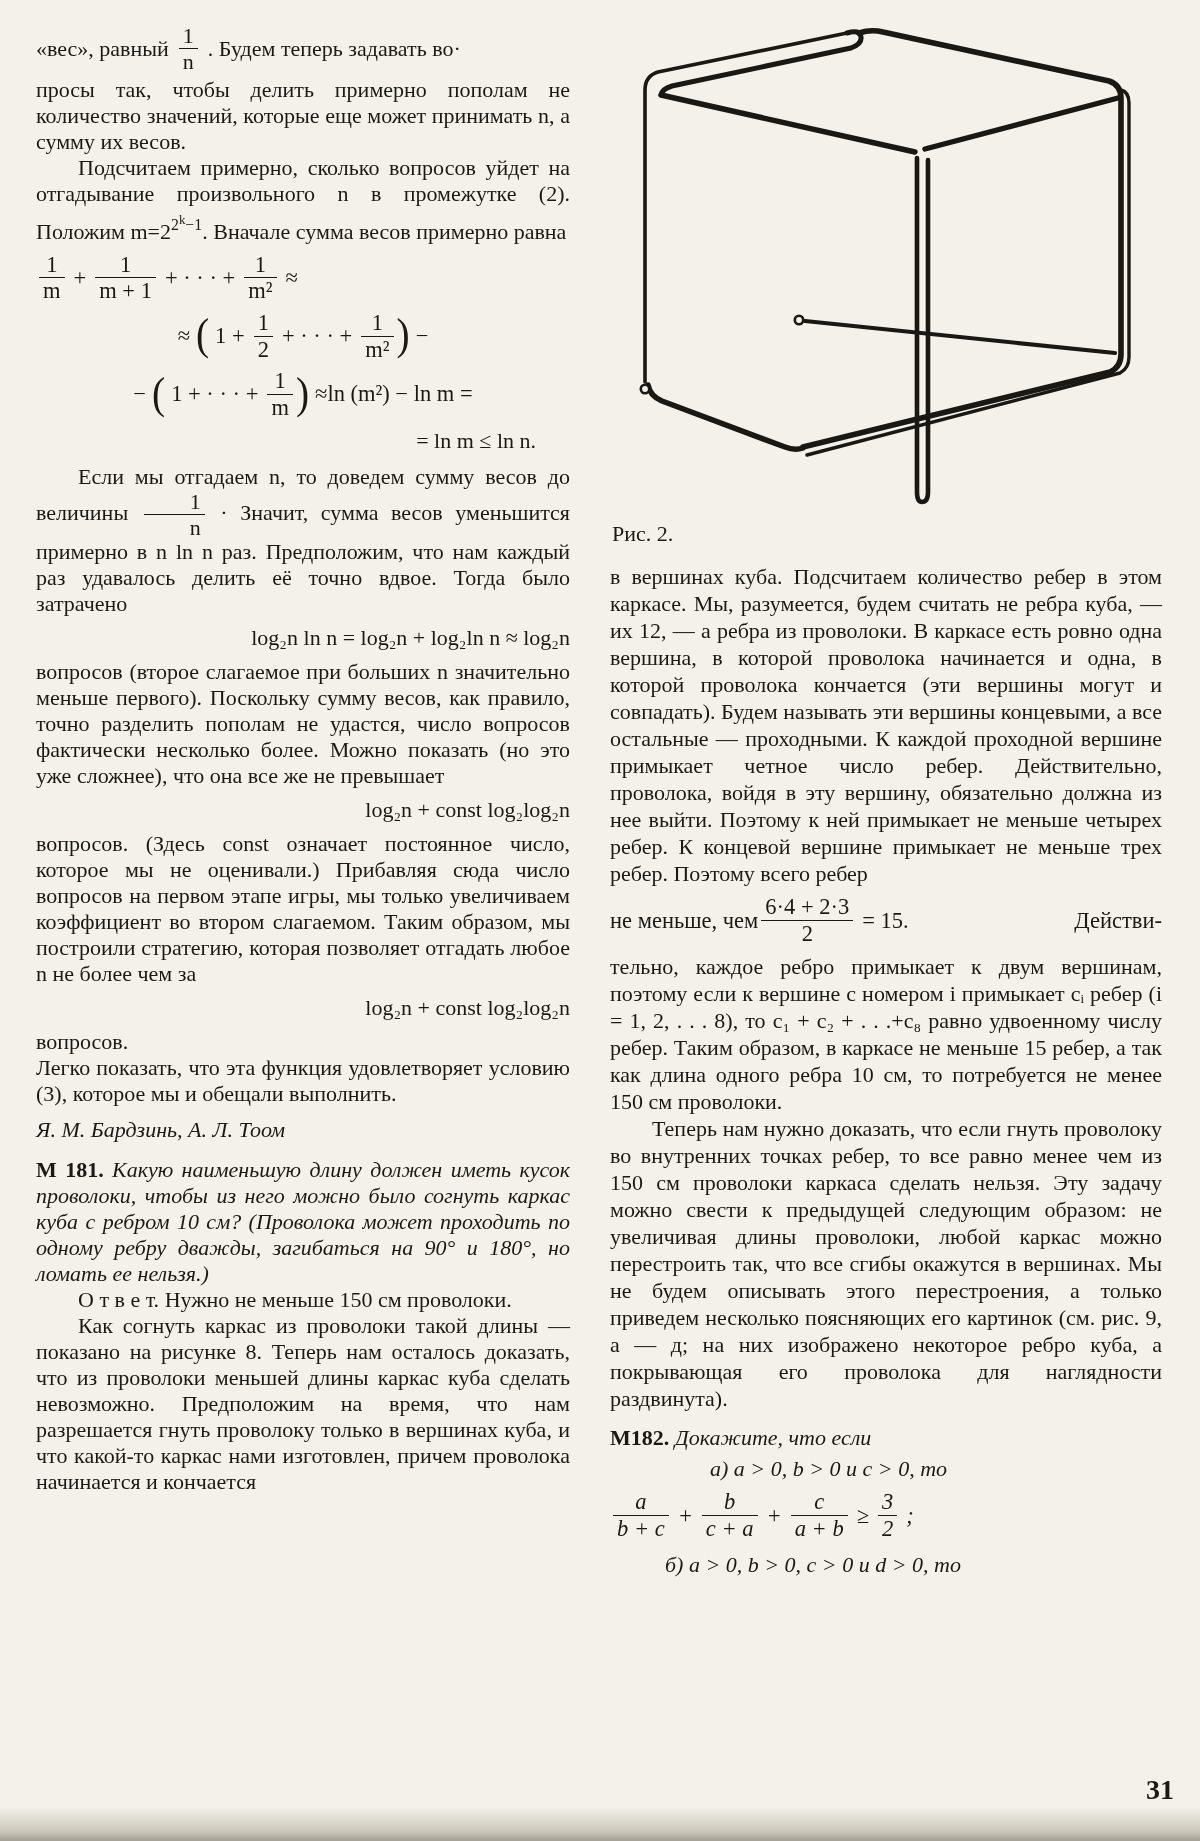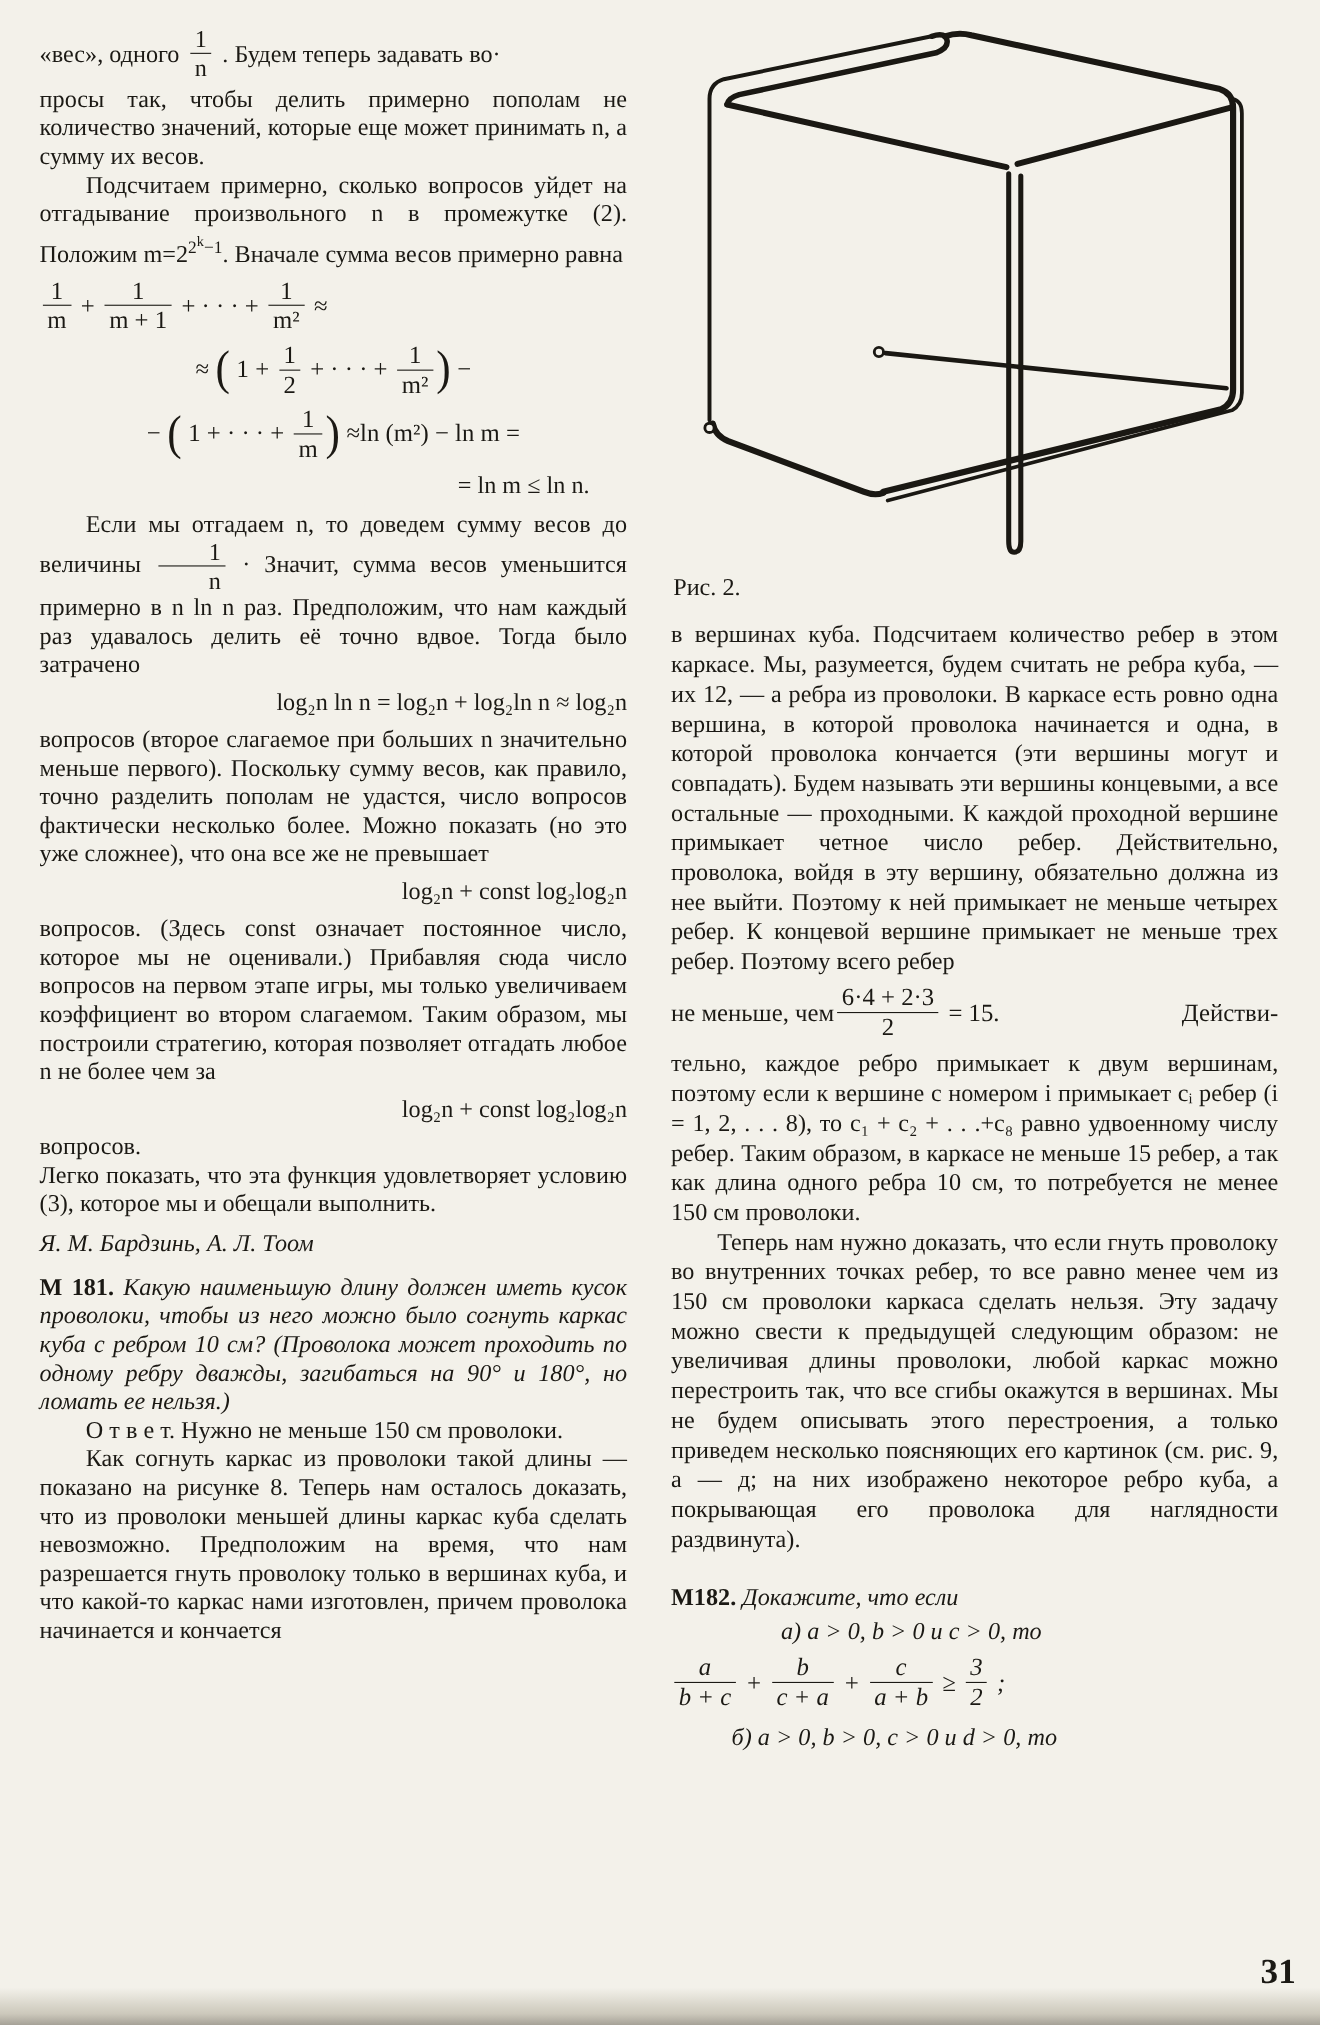--- a/index.html
+++ b/index.html
@@ -24,34 +24,34 @@
   .right-line{text-align:right;padding-right:34px;margin:8px 0 10px;}
   .center-line{text-align:right;margin:8px 0;}
   .signature{text-align:left;font-style:italic;margin:10px 8px 14px 0;}
   .problem{font-style:italic;}
   .problem-label{font-weight:bold;font-style:normal;}
   sup{font-size:.72em;}
   sup sup{font-size:.82em;}
   .figure-box{position:relative;height:512px;}
   .figure-box svg{position:absolute;left:5px;top:0;}
   .fig-caption{margin:2px 0 16px 2px;}
-  .m182{margin-top:26px;}
+  .m182{margin-top:12px;}
   .m182-sub{padding-left:100px;margin-top:4px;}
   .m182-sub-b{padding-left:55px;margin-top:10px;}
-  #page-number{position:absolute;left:1146px;top:1774px;font-weight:bold;font-size:32px;}
+  #page-number{position:absolute;left:1146px;top:1774px;font-weight:bold;font-size:28px;}
   #bottom-edge{position:absolute;left:0;bottom:0;width:100%;height:34px;
     background:linear-gradient(180deg,rgba(201,197,184,0) 0%,#ccc8bb 70%,#a5a197 100%);}
 </style>
 </head>
 <body>
 
 <div id="col-left" class="col">
 
   <div class="line-frac">
-    <span>«вес», одного</span>
+    <span>«вес», равный</span>
     <span class="frac">
       <span class="num">1</span>
       <span class="den">n</span>
     </span>
     <span>. Будем теперь задавать во·</span>
   </div>
 
   <p>просы так, чтобы делить примерно пополам не количество значений, которые еще может принимать n, а сумму их весов.</p>
 
   <p class="indent"><span>Подсчитаем примерно, сколько вопросов уйдет на отгадывание произвольного n в промежутке (2). Положим m=2</span><sup><span>2</span><sup>k</sup><span>−1</span></sup><span>. Вначале сумма весов примерно равна</span></p>

